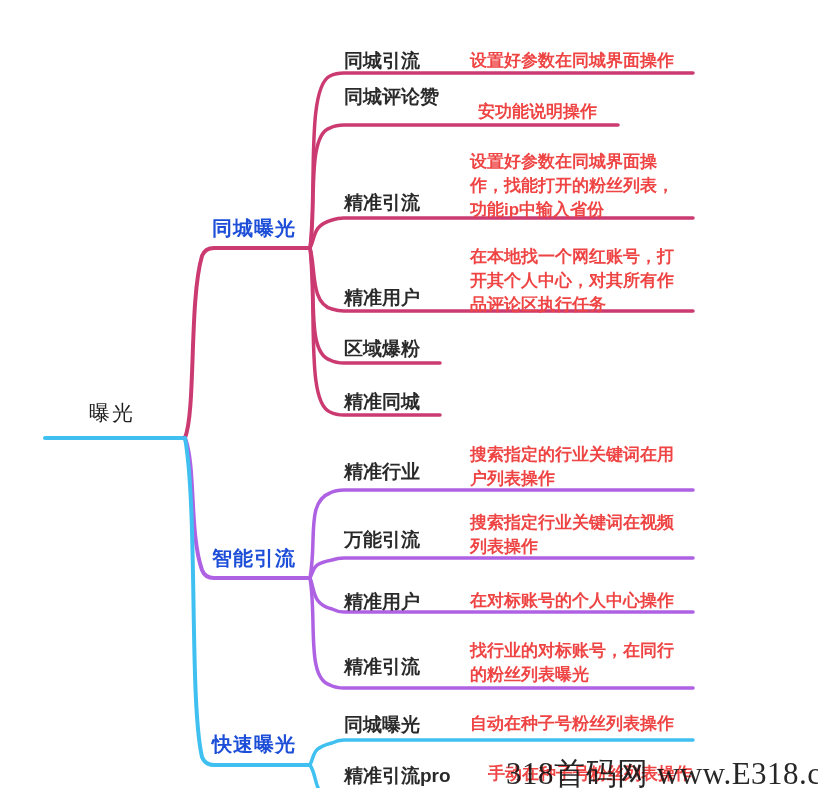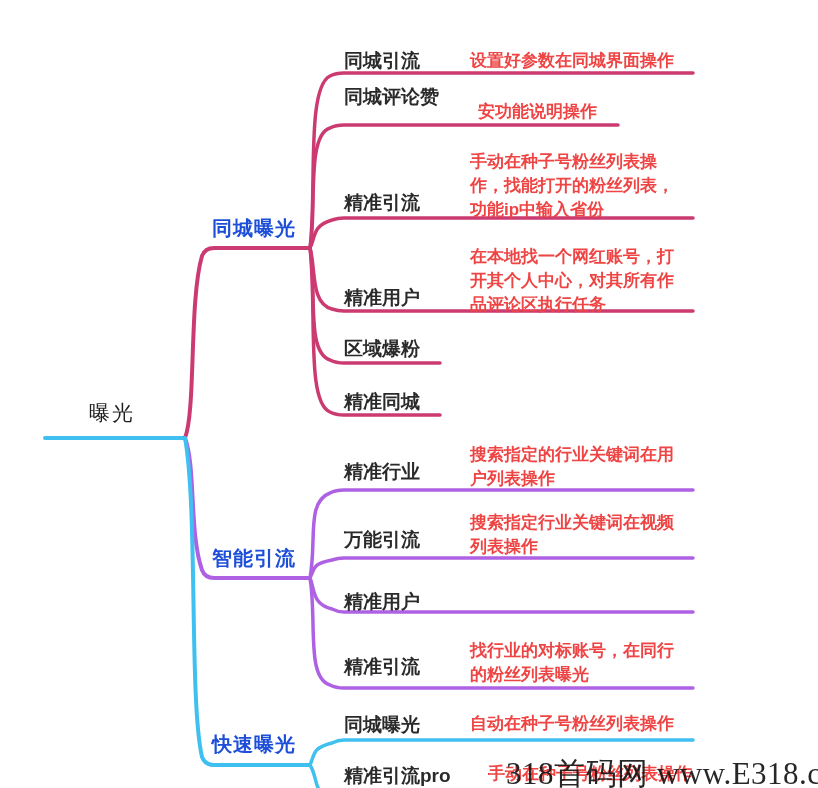--- a/index.html
+++ b/index.html
@@ -58,36 +58,37 @@
   <div class="abs plabel" style="left:212px;top:545px;">智能引流</div>
   <div class="abs plabel" style="left:212px;top:731px;">快速曝光</div>
 
   <div class="abs clabel" style="left:344px;top:48px;">同城引流</div>
   <div class="cdesc oneline" style="left:470px;top:49px;">设置好参数在同城界面操作</div>
 
   <div class="abs clabel" style="left:344px;top:84px;">同城评论赞</div>
   <div class="cdesc oneline" style="left:478px;top:100px;">安功能说明操作</div>
 
   <div class="abs clabel" style="left:344px;top:190px;">精准引流</div>
-  <div class="cdesc" style="left:470px;top:150px;">手动在种子号粉丝列表操作，找能打开的粉丝列表，功能ip中输入省份</div>
+  <div class="cdesc" style="left:470px;top:150px;">设置好参数在同城界面操作，找能打开的粉丝列表，功能ip中输入省份</div>
 
   <div class="abs clabel" style="left:344px;top:285px;">精准用户</div>
   <div class="cdesc" style="left:470px;top:245px;">在本地找一个网红账号，打开其个人中心，对其所有作品评论区执行任务</div>
 
   <div class="abs clabel" style="left:344px;top:336px;">区域爆粉</div>
 
   <div class="abs clabel" style="left:344px;top:389px;">精准同城</div>
 
   <div class="abs clabel" style="left:344px;top:459px;">精准行业</div>
   <div class="cdesc" style="left:470px;top:443px;">搜索指定的行业关键词在用户列表操作</div>
 
   <div class="abs clabel" style="left:344px;top:527px;">万能引流</div>
   <div class="cdesc" style="left:470px;top:511px;">搜索指定行业关键词在视频列表操作</div>
 
   <div class="abs clabel" style="left:344px;top:589px;">精准用户</div>
+  <div class="cdesc oneline" style="left:470px;top:589px;">在对标账号的个人中心操作</div>
 
   <div class="abs clabel" style="left:344px;top:654px;">精准引流</div>
   <div class="cdesc" style="left:470px;top:639px;">找行业的对标账号，在同行的粉丝列表曝光</div>
 
   <div class="abs clabel" style="left:344px;top:712px;">同城曝光</div>
   <div class="cdesc oneline" style="left:470px;top:712px;">自动在种子号粉丝列表操作</div>
 
   <div class="abs clabel" style="left:344px;top:763px;">精准引流pro</div>
   <div class="cdesc oneline" style="left:488px;top:762px;">手动在种子号粉丝列表操作</div>
 

